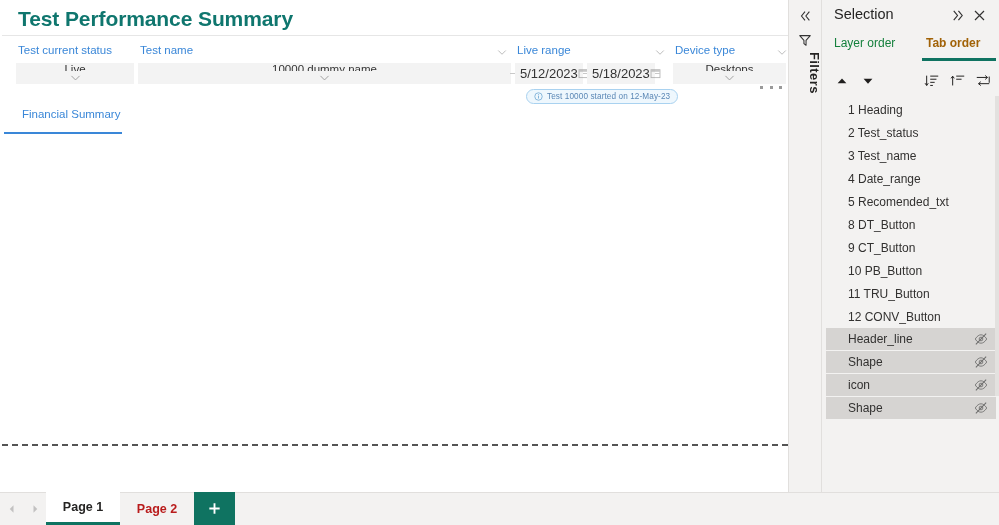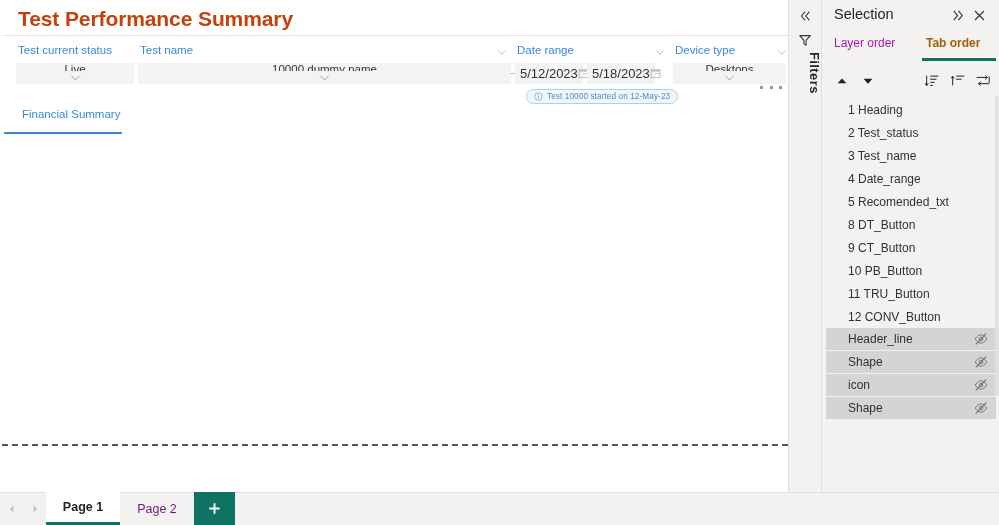--- a/index.html
+++ b/index.html
@@ -59,21 +59,21 @@
     background: #ffffff;
     border-bottom: 1px solid #e6e6e6;
     box-sizing: border-box;
   }
   .page-title {
     position: absolute;
     left: 16px;
     top: 7px;
     font-size: 21px;
     font-weight: bold;
-    color: #c2410c;
+    color: #0f766e;
     letter-spacing: -0.1px;
     white-space: nowrap;
   }
 
   
   .filter-strip {
     position: absolute;
     left: 2px;
     top: 37px;
     width: 786px;
@@ -366,21 +366,21 @@
     position: absolute;
     left: 0;
     top: 36px;
     width: 178px;
     height: 26px;
   }
   .sel-tab {
     position: absolute;
     top: 0;
     font-size: 12px;
-    color: #a21caf;
+    color: #15803d;
     white-space: nowrap;
   }
   .sel-tab.layer { left: 12px; }
   .sel-tab.tabord { left: 104px; font-weight: bold; color: #a16207; }
   .sel-tab-underline {
     position: absolute;
     left: 100px;
     top: 22px;
     width: 74px;
     height: 3px;
@@ -496,24 +496,25 @@
   .pg-nav svg { display: block; }
 
   .pg-tab {
     height: 33px;
     min-width: 74px;
     padding: 0 16px;
     display: flex;
     align-items: center;
     justify-content: center;
     font-size: 12.5px;
-    color: #701a75;
+    color: #b91c1c;
     box-sizing: border-box;
     flex: 0 0 auto;
     position: relative;
+    font-weight: bold;
   }
   .pg-tab.active {
     background: #ffffff;
     color: #252423;
     font-weight: bold;
     border-bottom: 3px solid #0f7361;
   }
   .pg-add {
     width: 41px;
     height: 33px;
@@ -565,21 +566,21 @@
               <span class="val">10000 dummy name</span>
               <span class="chev-down">
                 <svg viewBox="0 0 16 16" width="13" height="13">
                     <path d="M3 6 L8 11 L13 6" fill="none" stroke="#666" stroke-width="1.2"></path>
                   </svg>
               </span>
             </div>
           </div>
 
           <div class="filter-field f-date">
-            <div class="filter-label">Date range</div>
+            <div class="filter-label">Live range</div>
             <span class="filter-caret">
               <svg viewBox="0 0 16 16" width="12" height="12">
                   <path d="M3 6 L8 11 L13 6" fill="none" stroke="#8a8a8a" stroke-width="1.2"></path>
                 </svg>
             </span>
             <div class="date-connector dc-left"></div>
             <div class="date-box date-from">
               <span class="dval">5/12/2023</span>
               <span class="cal-icon">
                 <svg viewBox="0 0 16 16" width="11" height="11">

